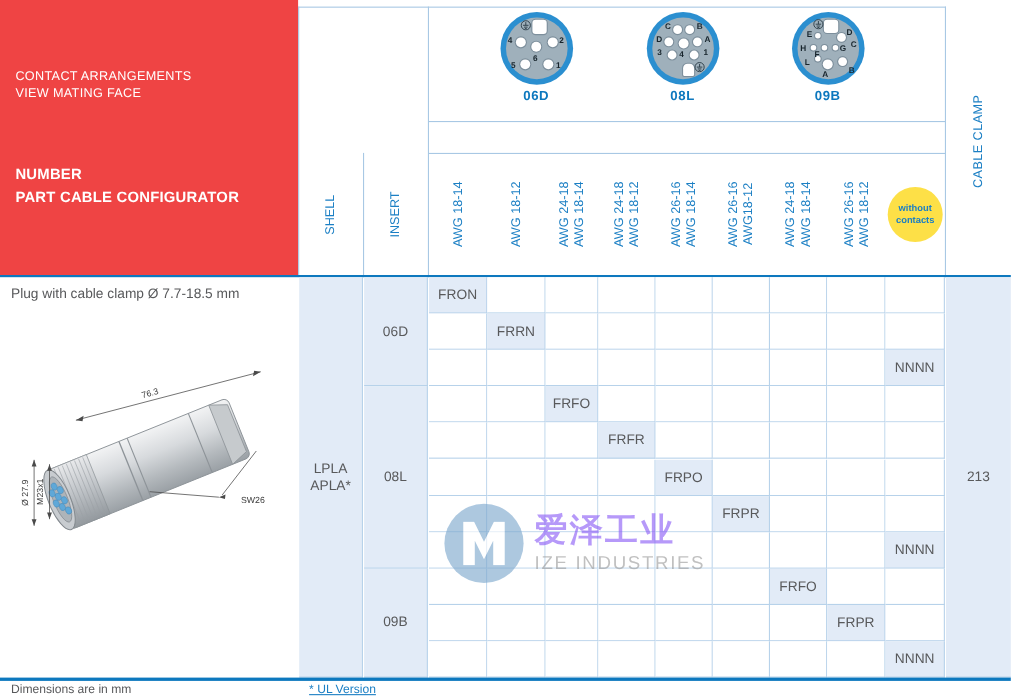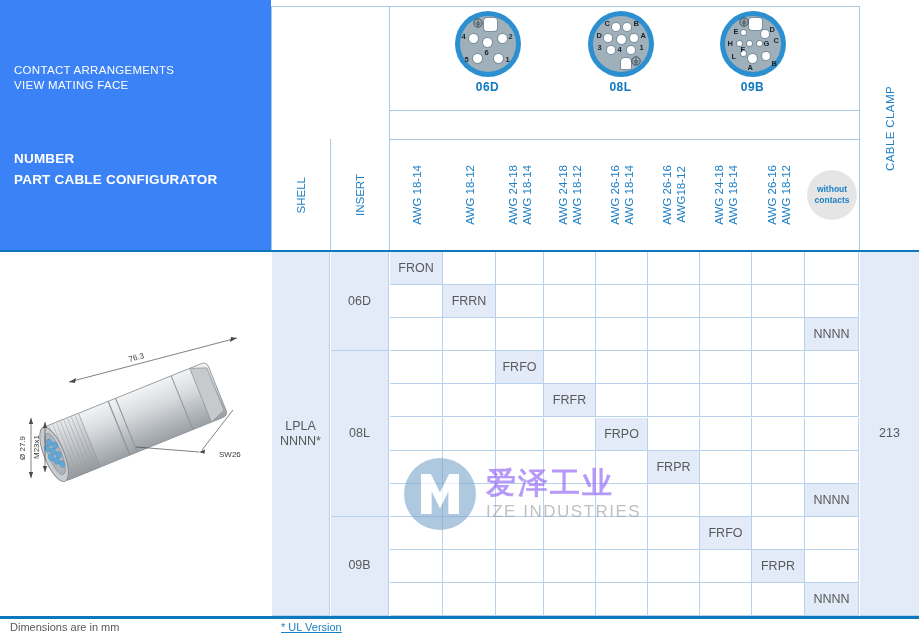--- a/index.html
+++ b/index.html
@@ -9,21 +9,21 @@
     font-family:"Liberation Sans", sans-serif;
     -webkit-font-smoothing:antialiased;
     overflow:hidden;
     position:relative;
   }
   .sheet{position:relative;width:919px;height:634px;}
 
   
   .blue-panel{
     position:absolute;left:0;top:0;width:271px;height:250px;
-    background:#3b82f6;
+    background:#ef4444;
     box-sizing:border-box;
   }
   .bp-top{
     position:absolute;left:14px;top:63px;
     color:#ffffff;font-size:11.5px;line-height:15px;letter-spacing:.3px;
   }
   .bp-bottom{
     position:absolute;left:14px;top:148px;
     color:#ffffff;font-size:13.5px;font-weight:bold;line-height:21px;letter-spacing:.2px;
   }
@@ -68,21 +68,21 @@
   .gnd{
     position:absolute;width:10px;height:10px;
   }
   .conn-name{
     margin-top:4px;color:#0d78be;font-size:12px;font-weight:bold;letter-spacing:.5px;
   }
 
   
   .wo-circle{
     width:50px;height:50px;border-radius:50%;
-    background:#e5e5e5;
+    background:#fde047;
     display:flex;flex-direction:column;align-items:center;justify-content:center;
     color:#1b7fc4;font-size:8.5px;font-weight:bold;line-height:11px;text-align:center;
   }
 
   
   .gridcell{
     position:absolute;box-sizing:border-box;
     border-right:1px solid #b7d2ea;
     border-bottom:1px solid #b7d2ea;
     background:#ffffff;
@@ -302,20 +302,23 @@
       <div class="cell center" style="left: 805px; top: 140px; width: 54px; height: 110px;">
         <div class="wo-circle">
           <div>without</div>
           <div>contacts</div>
         </div>
       </div>
     </div>
 
   <div class="rule-blue" style="left:0;top:250px;width:919px;height:2px;"></div>
 
+  <div class="cell" style="left:10px;top:258px;width:260px;height:20px;">
+    <span style="font-size:12.5px;color:#58595b;">Plug with cable clamp Ø 7.7-18.5 mm</span>
+  </div>
 
   <div class="prod-img">
     <svg width="262" height="180" viewBox="0 0 262 180">
       <defs>
         <linearGradient id="bodyGrad" x1="0" y1="0" x2="0" y2="1">
           <stop offset="0%" stop-color="#f2f3f4"></stop>
           <stop offset="38%" stop-color="#d7dadd"></stop>
           <stop offset="72%" stop-color="#b4b9bd"></stop>
           <stop offset="100%" stop-color="#9aa0a5"></stop>
         </linearGradient>
@@ -384,21 +387,21 @@
         <line x1="130" y1="117" x2="193" y2="122"></line>
         <line x1="227" y1="80" x2="196" y2="120"></line>
         <path d="M193 122 l6 -2.5 l-0.5 4.2 Z" fill="#4a4a4a" stroke="none"></path>
       </g>
       <text class="dim-txt" x="213" y="127" font-size="8" fill="#3a3a3a" font-family="Liberation Sans, sans-serif" id="dim-wrench">SW26</text>
     </svg>
   </div>
 
   <div class="lbl-cell" style="left:272px;top:252px;width:58px;height:364px;flex-direction:column;">
     <div>LPLA</div>
-    <div>NNNN*</div>
+    <div>APLA*</div>
   </div>
 
   <div id="insert-groups">
       <div class="lbl-cell" style="left: 331px; top: 252px; width: 58px; height: 99.3px;">
         <span>06D</span>
       </div>
       <div class="lbl-cell" style="left: 331px; top: 351.3px; width: 58px; height: 165.5px;">
         <span>08L</span>
       </div>
       <div class="lbl-cell" style="left: 331px; top: 516.8px; width: 58px; height: 99.3px;">

